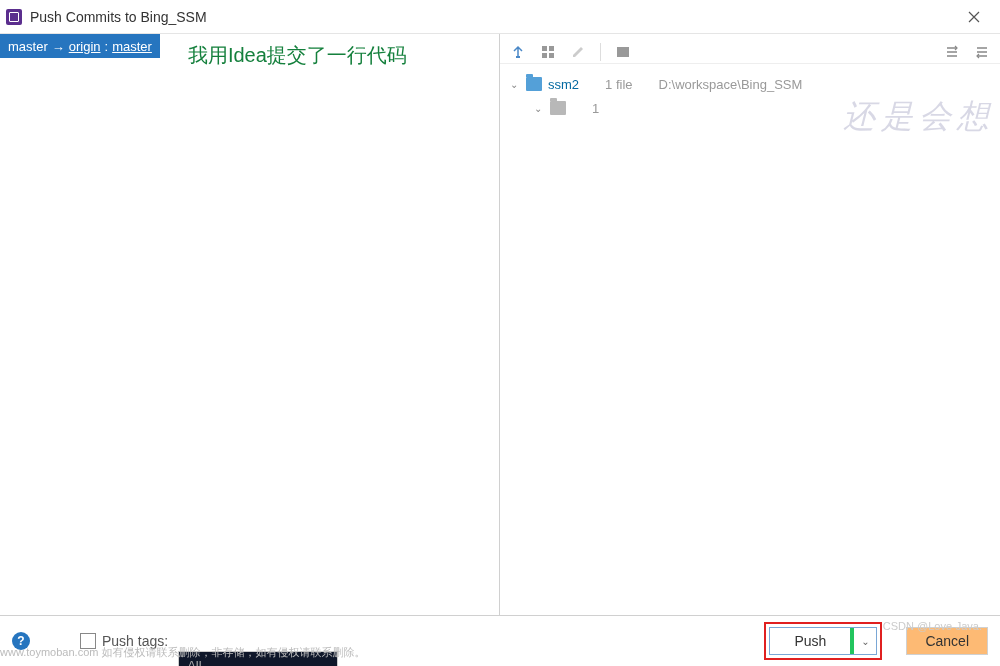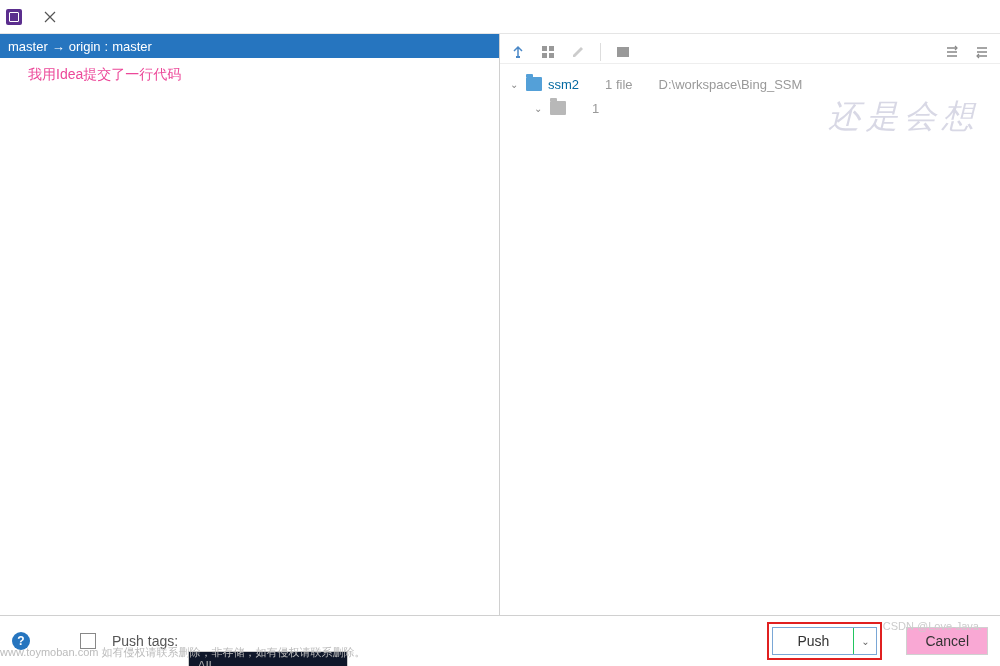--- a/index.html
+++ b/index.html
@@ -9,27 +9,27 @@
     .title-bar { height: 34px; display: flex; align-items: center; padding: 0 6px; border-bottom: 1px solid #e5e5e5; }
     .title-bar .app-icon { width: 16px; height: 16px; background: #5b2e8e; border-radius: 2px; margin-right: 8px; position: relative; }
     .title-bar .app-icon::after { content: ""; position: absolute; inset: 3px; border: 1px solid #fff; border-radius: 1px; }
     .title-bar .title-text { flex: 1; font-size: 14px; color: #333; }
     .title-bar .close-btn { width: 40px; height: 30px; display: flex; align-items: center; justify-content: center; cursor: pointer; font-size: 16px; color: #555; }
     
     
     .main { flex: 1; display: flex; border-bottom: 1px solid #d0d0d0; overflow: hidden; }
     
     
-    .left-panel { width: 500px; display: flex; flex-direction: column; border-right: 1px solid #d0d0d0; }
+    .left-panel { width: 500px; display: flex; border-right: 1px solid #d0d0d0; }
     .branch-bar { height: 24px; background: #2675bf; color: #fff; display: flex; align-items: center; padding: 0 8px; font-size: 14px; }
     .branch-bar .arrow { margin: 0 4px; }
-    .branch-bar .origin, .branch-bar .remote-branch { }
+    .branch-bar .origin, .branch-bar .remote-branch { text-decoration: underline; }
     .branch-bar .colon { margin: 0 4px; }
     .commit-list { flex: 1; padding: 6px 0; }
-    .commit-item { padding: 2px 28px; color: #ec4899; font-size: 14px; }
+    .commit-item { padding: 2px 28px; color: #15803d; font-size: 20px; }
     
     
     .right-panel { flex: 1; display: flex; flex-direction: column; }
     .right-toolbar { height: 24px; display: flex; align-items: center; padding: 0 10px; gap: 14px; border-bottom: 1px solid #eee; margin-top: 6px; margin-bottom: 4px;}
     .tb-icon { width: 16px; height: 16px; display: flex; align-items: center; justify-content: center; color: #888; }
     .tb-spacer { flex: 1; }
     
     .file-tree { flex: 1; padding: 4px 10px; font-size: 14px; }
     .tree-row { display: flex; align-items: center; height: 24px; gap: 6px; }
     .chevron { width: 10px; color: #888; font-size: 10px; }
@@ -42,48 +42,49 @@
     .tree-meta { color: #999; margin-left: 20px; }
     .tree-label.link { color: #2862c7; }
     
     .tree-row.l0 { padding-left: 0; }
     .tree-row.l1 { padding-left: 24px; }
     .tree-row.l2 { padding-left: 48px; }
     
     
     .bottom-bar { height: 50px; display: flex; align-items: center; padding: 0 12px; gap: 10px; position: relative; }
     .help-icon { width: 18px; height: 18px; border-radius: 50%; background: #2675bf; color: #fff; display: flex; align-items: center; justify-content: center; font-size: 12px; font-weight: bold; margin-right: 40px; }
-    .checkbox-wrap { display: flex; align-items: center; gap: 16px; }
+    .checkbox-wrap { display: flex; align-items: center; gap: 6px; }
     .checkbox { width: 16px; height: 16px; border: 1px solid #888; }
     .checkbox-label { color: #555; font-size: 14px; }
     .tags-select { width: 160px; height: 28px; border: 1px solid #ccc; background: #0f172a; color: #aaa; padding: 0 8px; display: flex; align-items: center; justify-content: flex-start; margin-top: 48px; }
     .tags-select .sel-chevron { font-size: 10px; color: #aaa; }
     
     .bottom-spacer { flex: 1; }
     
     .push-highlight { border: 2px solid #e02020; padding: 3px; display: inline-flex; }
     .push-btn { height: 28px; border: 1px solid #7aa7d6; background: #fff; display: flex; align-items: center; }
-    .push-btn .push-text { padding: 0 24px; color: #333; border-right: 1px solid #22c55e; height: 100%; display: flex; align-items: center; font-size: 14px; }
+    .push-btn .push-text { padding: 0 24px; color: #333; border-right: 4px solid #22c55e; height: 100%; display: flex; align-items: center; font-size: 14px; }
     .push-btn .push-text::first-letter { text-decoration: underline; }
     .push-btn .push-drop { width: 22px; height: 100%; display: flex; align-items: center; justify-content: center; color: #666; font-size: 10px; }
     
-    .cancel-btn { height: 28px; padding: 0 18px; display: flex; align-items: center; color: #333; margin-left: 14px; background: #f9a8d4; border: 1px solid #d0d0d0; font-size: 14px; }
+    .cancel-btn { height: 28px; padding: 0 18px; display: flex; align-items: center; color: #333; margin-left: 14px; background: #fdba74; border: 1px solid #d0d0d0; font-size: 14px; }
     
     
-    .watermark-cn { position: absolute; right: 20px; top: 95px; font-size: 32px; color: rgba(100,100,150,0.25); font-family: "KaiTi", serif; font-style: italic; letter-spacing: 6px; pointer-events: none; }
+    .watermark-cn { position: absolute; right: 5px; top: 95px; font-size: 32px; color: rgba(100,100,150,0.25); font-family: "KaiTi", serif; font-style: italic; letter-spacing: 6px; pointer-events: none; }
     .watermark-bl { position: absolute; left: 0; bottom: 6px; font-size: 11px; color: #bbb; pointer-events: none; }
     .watermark-br { position: absolute; right: 18px; bottom: 34px; font-size: 11px; color: #ccc; pointer-events: none; }
     
     svg { display: block; }
   </style>
 </head>
 <body>
 
 <div class="title-bar">
   <div class="app-icon"></div>
+  <div class="title-text">Push Commits to Bing_SSM</div>
   <div class="close-btn">
     <svg width="12" height="12" viewBox="0 0 12 12">
         <path d="M1 1 L11 11 M11 1 L1 11" stroke="#555" stroke-width="1.2" fill="none"></path>
       </svg>
   </div>
 </div>
 
 <div class="main">
 
   <div class="left-panel">

